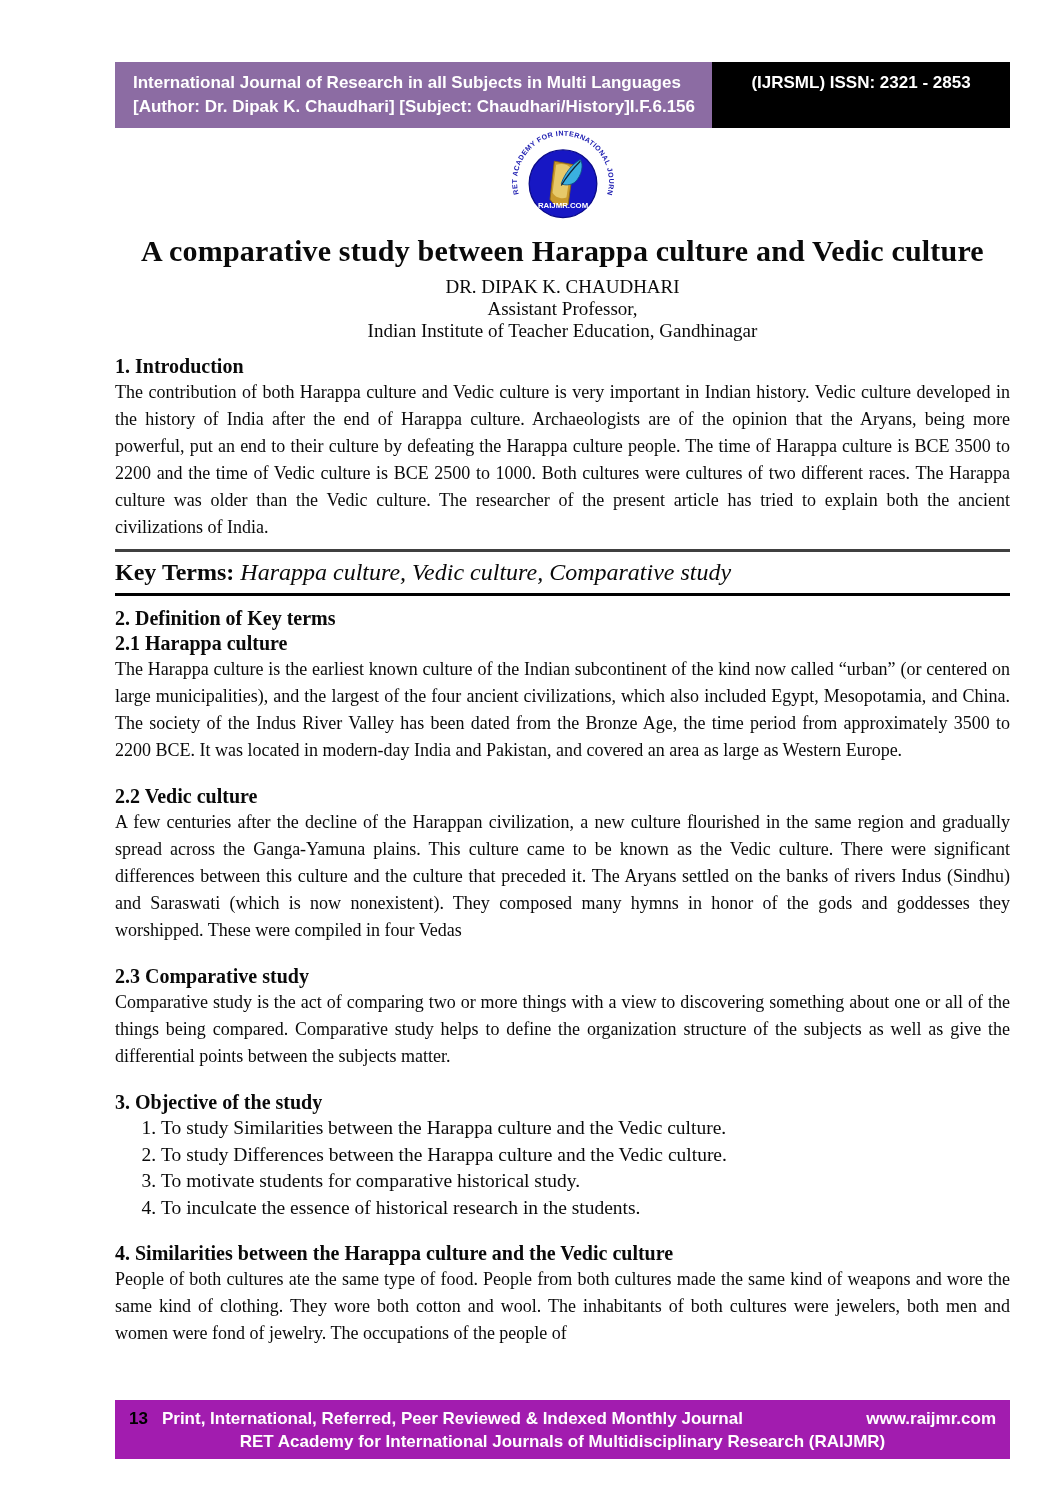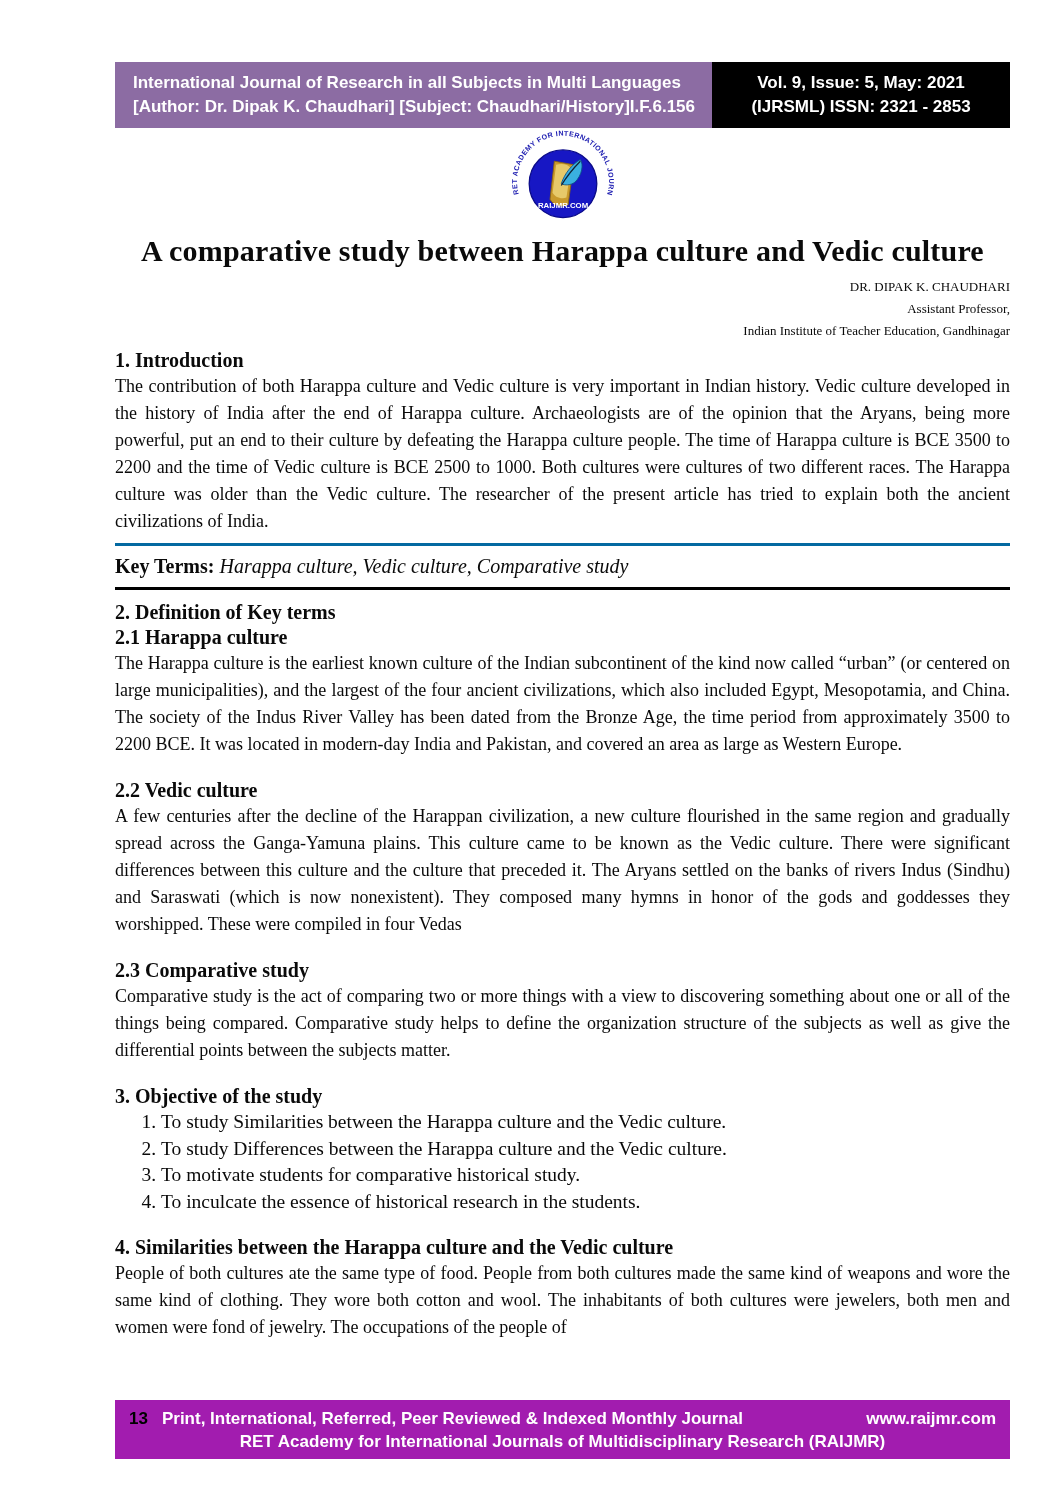--- a/index.html
+++ b/index.html
@@ -31,32 +31,32 @@
     padding: 9px 10px; text-align: center;
   }
   
   .logo-wrap { text-align: center; margin-top: 2px; height: 104px; }
   
   .paper-title {
     margin-top: 0px;
     font-size: 30px; font-weight: bold; text-align: center; line-height: 34px;
     letter-spacing: 0.2px;
   }
-  .author-block { text-align: right; margin-top: 8px; font-size: 13px; line-height: 22px; }
+  .author-block { text-align: center; margin-top: 8px; font-size: 19px; line-height: 22px; }
   
   .sec-head { font-size: 20px; font-weight: bold; line-height: 25px; }
   .sub-head { font-size: 20px; font-weight: bold; line-height: 25px; }
   .para {
     font-size: 18px; line-height: 27px; text-align: justify;
   }
-  .mt-intro { margin-top: 6px; }
+  .mt-intro { margin-top: 12px; }
   .keyterms {
     margin-top: 8px;
-    border-top: 3px solid #0369a1; border-bottom: 3px solid #000;
-    padding: 8px 0; font-size: 20px; line-height: 25px;
+    border-top: 3px solid #404040; border-bottom: 3px solid #000;
+    padding: 8px 0; font-size: 24px; line-height: 25px;
   }
   .keyterms .kt-label { font-weight: bold; }
   .keyterms .kt-value { font-style: italic; }
   .mt-sec { margin-top: 10px; }
   .mt-sub { margin-top: 20px; }
   ol.objectives {
     margin: 0 0 0 24px; padding-left: 22px;
     font-size: 19.5px; line-height: 26.5px;
   }
   
@@ -77,21 +77,20 @@
 <body>
 
 <div class="page">
 
   <div class="hdr">
     <div class="hdr-left">
       <div>International Journal of Research in all Subjects in Multi Languages</div>
       <div>[Author: Dr. Dipak K. Chaudhari] [Subject: Chaudhari/History]I.F.6.156</div>
     </div>
     <div class="hdr-right">
-      <div>Vol. 9, Issue: 5, May: 2021</div>
       <div>(IJRSML) ISSN: 2321 - 2853</div>
     </div>
   </div>
 
   <div class="logo-wrap">
     <svg width="104" height="104" viewBox="0 0 120 120">
       <circle cx="60" cy="60" r="59" fill="#ffffff"></circle>
       <defs>
         <path id="ringPath" d="M 60,60 m -51,14 a 53,53 0 1,1 102,0"></path>
       </defs>

